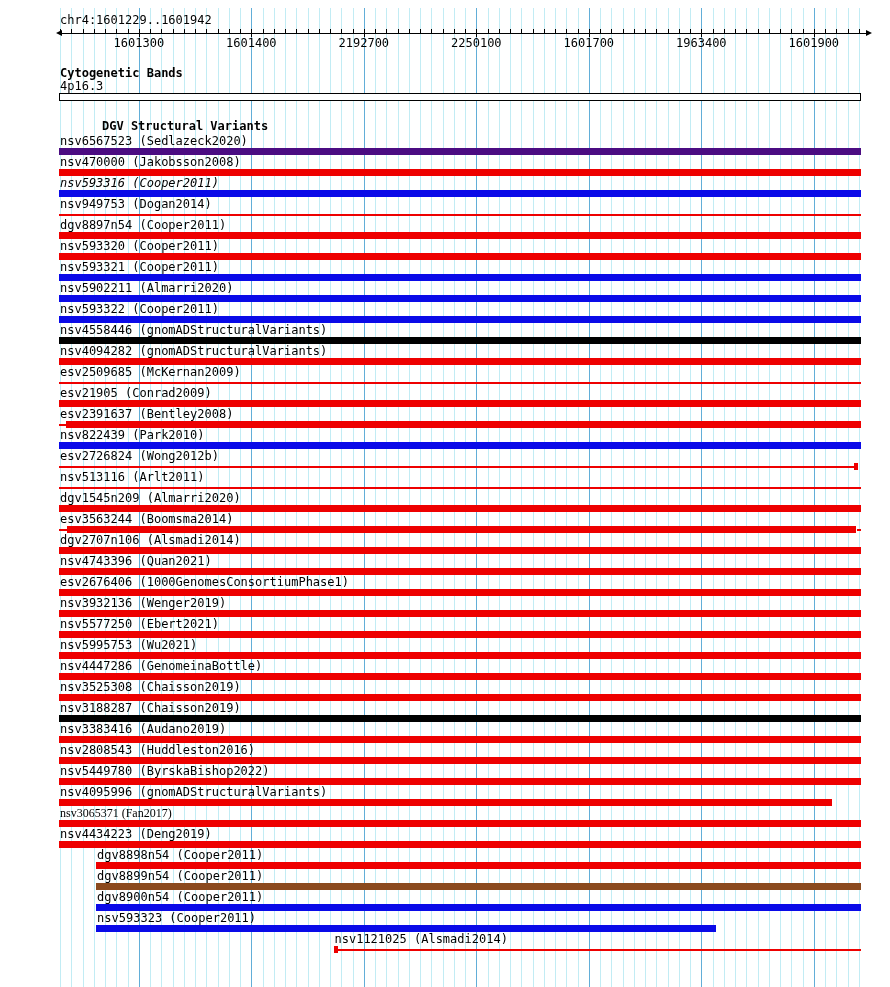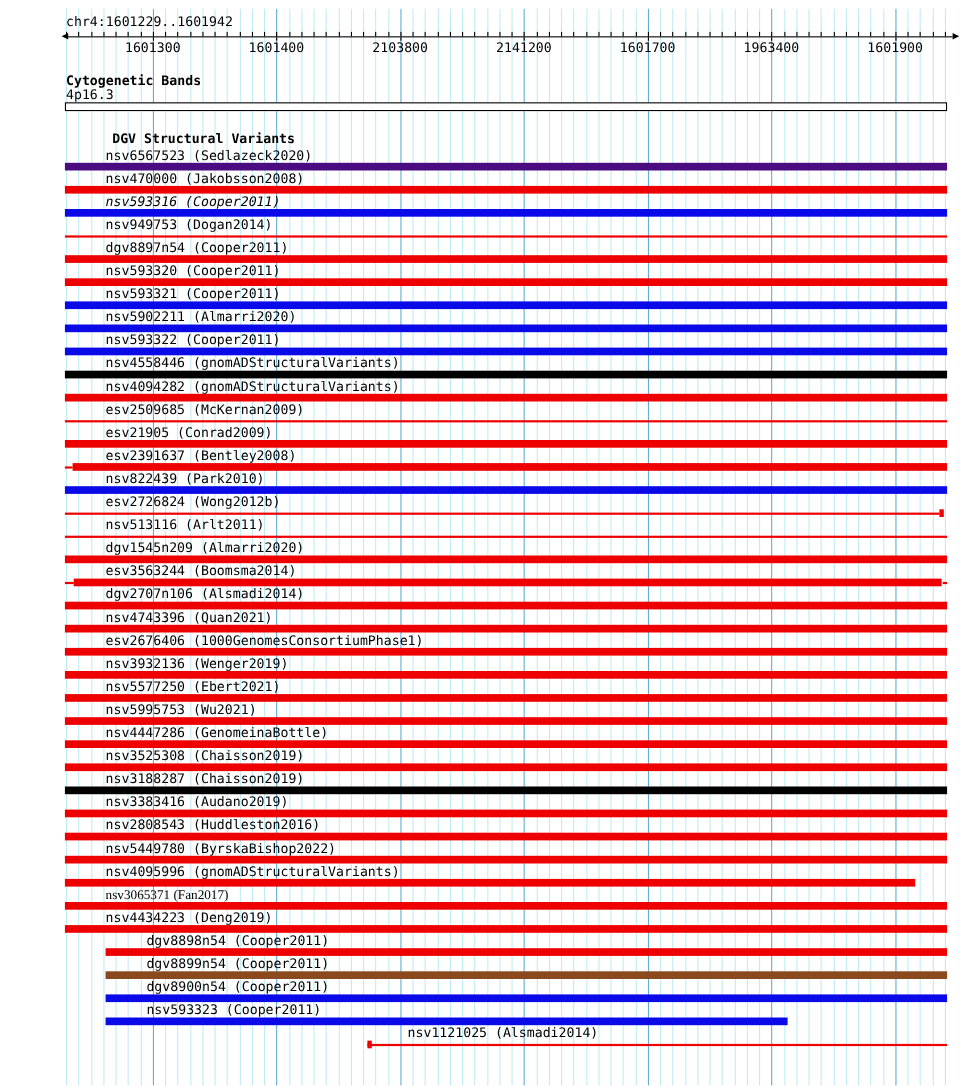--- a/index.html
+++ b/index.html
@@ -14,21 +14,21 @@
   .bold{font-weight:bold;}
   .hline{position:absolute;background:#000;height:1px;}
   .arrow-l{position:absolute;left:56px;top:30px;width:0;height:0;
     border-top:3px solid transparent;border-bottom:3px solid transparent;border-right:6px solid #000;}
   .arrow-r{position:absolute;left:866px;top:30px;width:0;height:0;
     border-top:3px solid transparent;border-bottom:3px solid transparent;border-left:6px solid #000;}
   .tick-minor{position:absolute;top:29px;height:4px;width:1px;background:#000;}
   .tick-major{position:absolute;top:34px;height:3px;width:1px;background:#000;}
   .tick-label{position:absolute;top:36px;transform:translateX(-50%);white-space:nowrap;}
   .band{position:absolute;top:93px;height:8px;border:1px solid #000;box-sizing:border-box;}
-  .rlabel{position:absolute;white-space:nowrap;height:13px;line-height:13px;margin-left:36px;}
+  .rlabel{position:absolute;white-space:nowrap;height:13px;line-height:13px;}
   .seg{position:absolute;}
 </style>
 </head>
 <body>
 
 <div class="canvas">
 
   <div id="grid">
       <div class="vline" style="left: 1.1px; background: rgb(194, 236, 244);"></div>
       <div class="vline" style="left: 12.4px; background: rgb(194, 236, 244);"></div>
@@ -180,23 +180,23 @@
         <div class="tick-minor" style="left: 813.8px;"></div>
         <div class="tick-minor" style="left: 825px;"></div>
         <div class="tick-minor" style="left: 836.3px;"></div>
         <div class="tick-minor" style="left: 847.5px;"></div>
         <div class="tick-minor" style="left: 858.8px;"></div>
         <div class="tick-major" style="left: 138.9px;"></div>
         <div class="tick-label" style="left: 138.9px;">1601300</div>
         <div class="tick-major" style="left: 251.3px;"></div>
         <div class="tick-label" style="left: 251.3px;">1601400</div>
         <div class="tick-major" style="left: 363.8px;"></div>
-        <div class="tick-label" style="left: 363.8px;">2103800</div>
+        <div class="tick-label" style="left: 363.8px;">2192700</div>
         <div class="tick-major" style="left: 476.3px;"></div>
-        <div class="tick-label" style="left: 476.3px;">2141200</div>
+        <div class="tick-label" style="left: 476.3px;">2250100</div>
         <div class="tick-major" style="left: 588.8px;"></div>
         <div class="tick-label" style="left: 588.8px;">1601700</div>
         <div class="tick-major" style="left: 701.3px;"></div>
         <div class="tick-label" style="left: 701.3px;">1963400</div>
         <div class="tick-major" style="left: 813.8px;"></div>
         <div class="tick-label" style="left: 813.8px;">1601900</div>
       </div>
   </div>
 
   <div class="layer">

